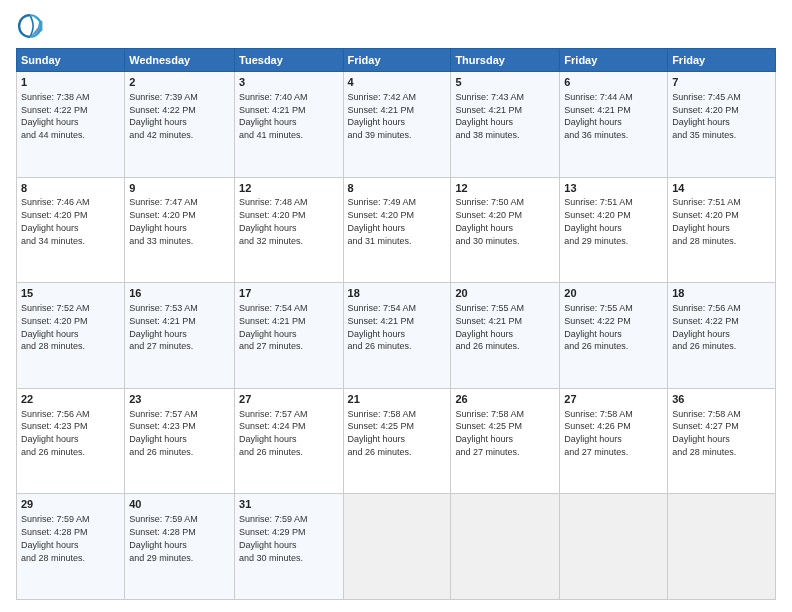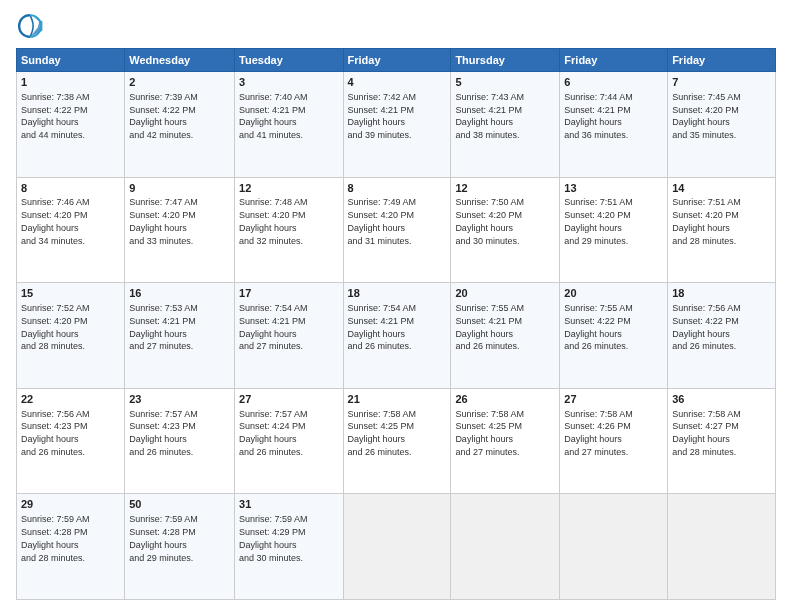--- a/index.html
+++ b/index.html
@@ -255,21 +255,21 @@
           <span class="day-num">36</span>
           <span class="day-info">Sunrise: 7:58 AM<br>Sunset: 4:27 PM<br>Daylight hours<br>and 28 minutes.</span>
         </td>
         </tr>
         <tr>
           <td>
           <span class="day-num">29</span>
           <span class="day-info">Sunrise: 7:59 AM<br>Sunset: 4:28 PM<br>Daylight hours<br>and 28 minutes.</span>
         </td>
           <td>
-          <span class="day-num">50</span>
+          <span class="day-num">40</span>
           <span class="day-info">Sunrise: 7:59 AM<br>Sunset: 4:28 PM<br>Daylight hours<br>and 29 minutes.</span>
         </td>
           <td>
           <span class="day-num">31</span>
           <span class="day-info">Sunrise: 7:59 AM<br>Sunset: 4:29 PM<br>Daylight hours<br>and 30 minutes.</span>
         </td>
           <td class="empty"></td>
           <td class="empty"></td>
           <td class="empty"></td>
           <td class="empty"></td>

